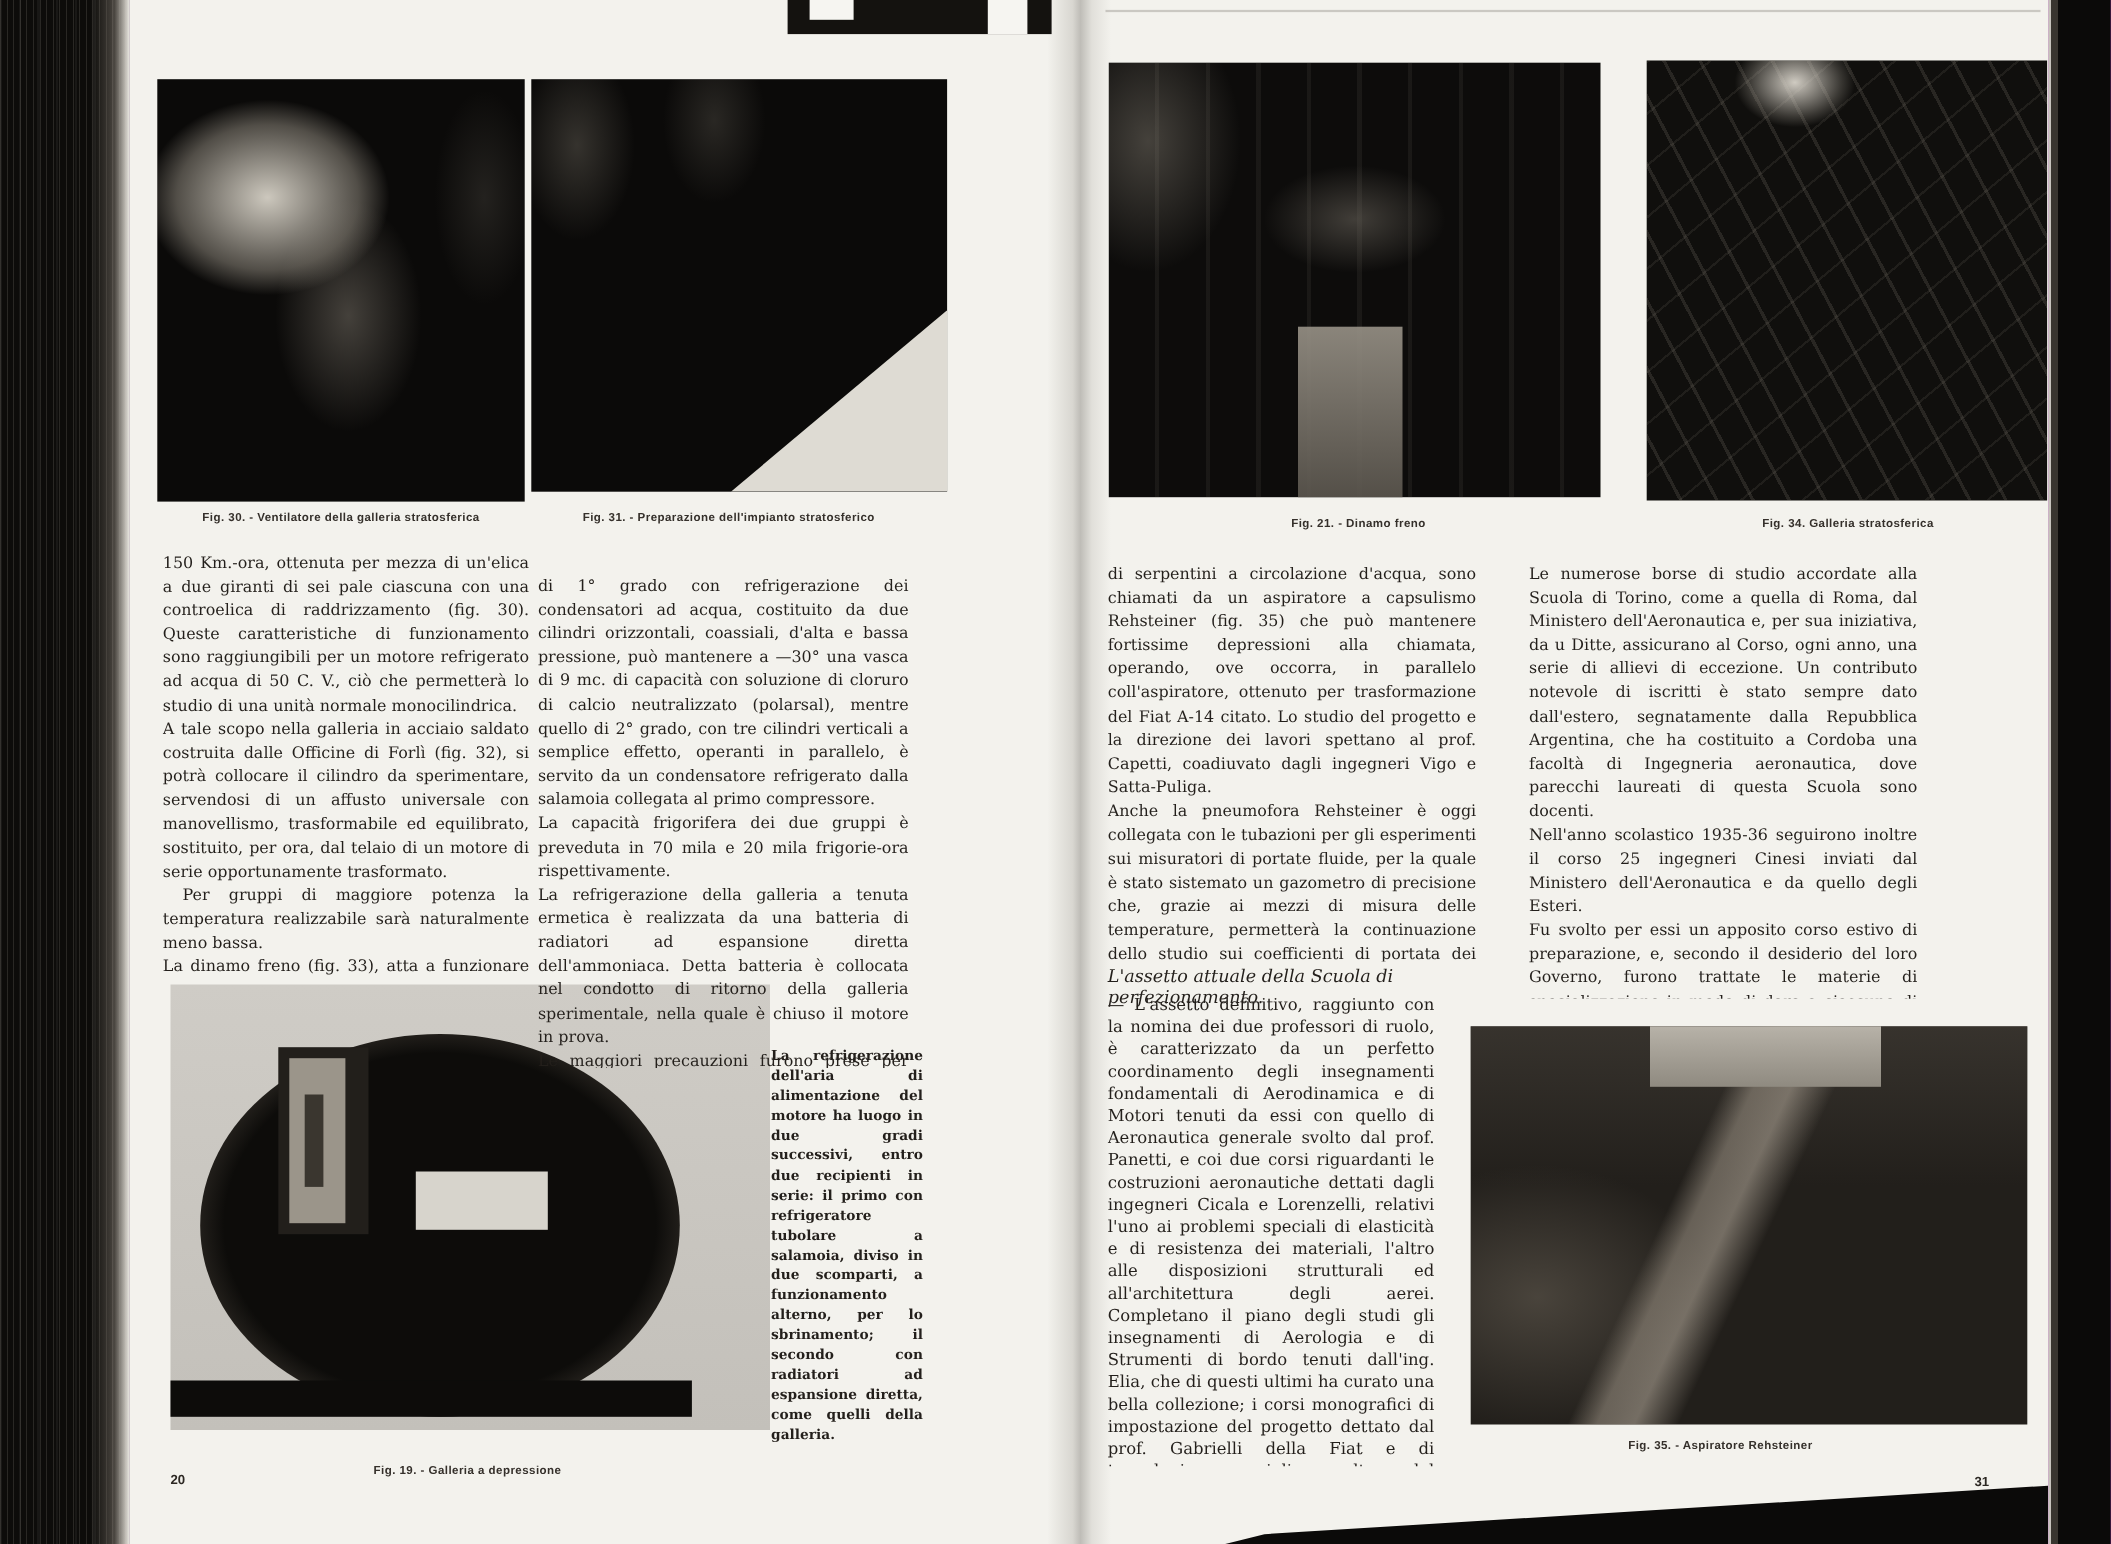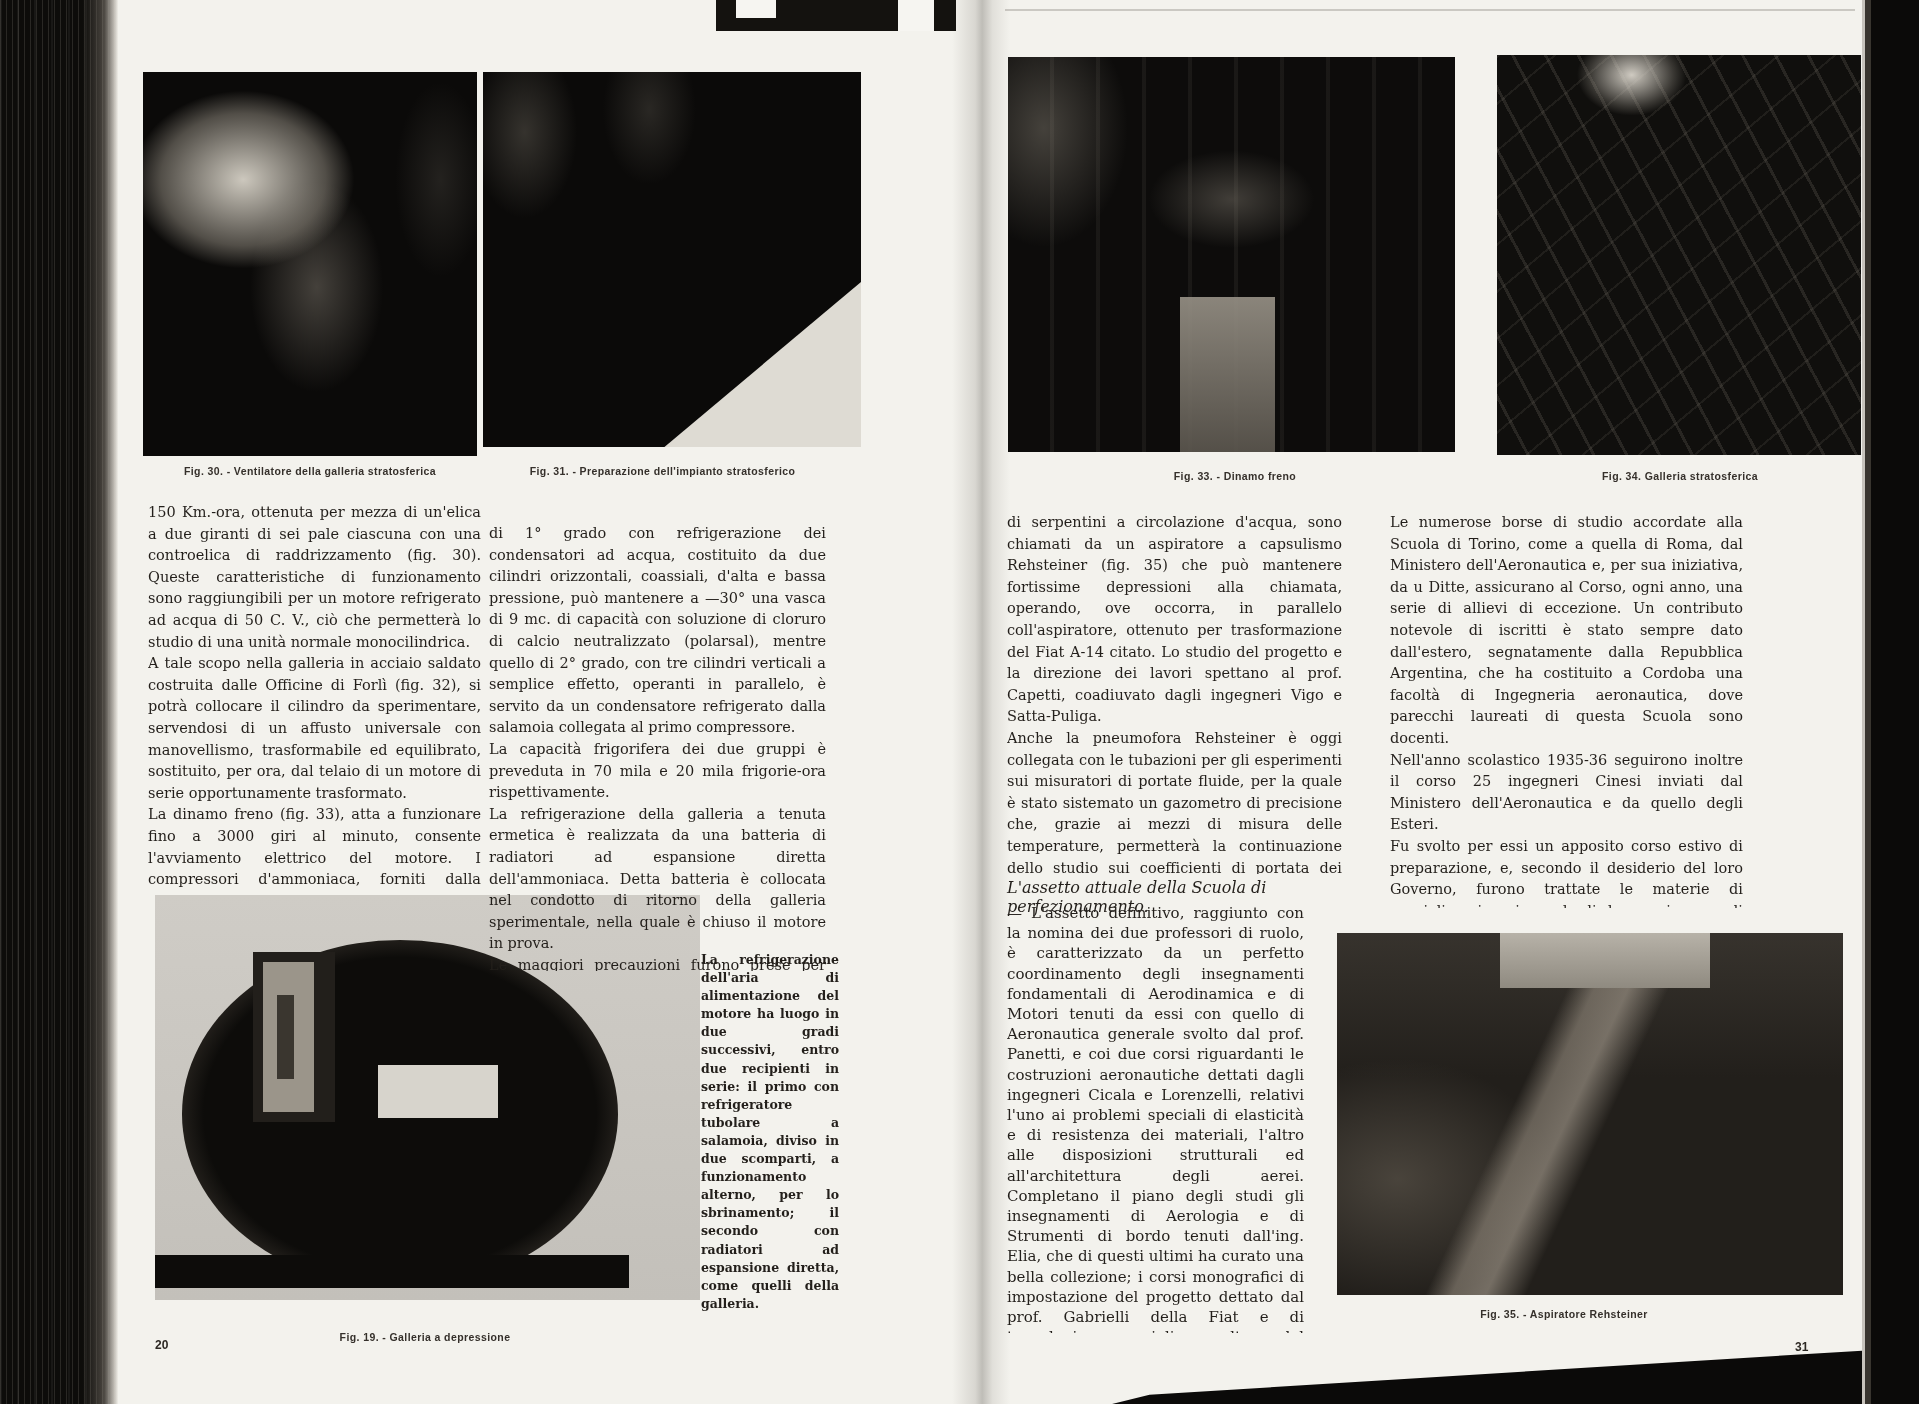--- a/index.html
+++ b/index.html
@@ -110,27 +110,28 @@
     <div class="g-base"></div>
   </div>
 
   <div class="photo ph-fig33"></div>
   <div class="photo ph-fig34"></div>
   <div class="photo ph-fig35"></div>
 
   <div class="caption" style="left:150px;top:465px;width:320px;">Fig. 30. - Ventilatore della galleria stratosferica</div>
   <div class="caption" style="left:490px;top:465px;width:345px;">Fig. 31. - Preparazione dell'impianto stratosferico</div>
   <div class="caption" style="left:165px;top:1331px;width:520px;">Fig. 19. - Galleria a depressione</div>
-  <div class="caption" style="left:1030px;top:470px;width:410px;">Fig. 33. - Dinamo freno</div>
+  <div class="caption" style="left:1030px;top:470px;width:410px;">Fig. 21. - Dinamo freno</div>
   <div class="caption" style="left:1500px;top:470px;width:360px;">Fig. 34. Galleria stratosferica</div>
   <div class="caption" style="left:1314px;top:1308px;width:500px;">Fig. 35. - Aspiratore Rehsteiner</div>
 
   <div class="body-text" style="left:148px;top:502px;width:333px;max-height:386px;">
     <p>150 Km.-ora, ottenuta per mezza di un'elica a due giranti di sei pale ciascuna con una controelica di raddrizzamento (fig. 30). Queste caratteristiche di funzionamento sono raggiungibili per un motore refrigerato ad acqua di 50 C. V., ciò che permetterà lo studio di una unità normale monocilindrica.</p>
     <p>A tale scopo nella galleria in acciaio saldato costruita dalle Officine di Forlì (fig. 32), si potrà collocare il cilindro da sperimentare, servendosi di un affusto universale con manovellismo, trasformabile ed equilibrato, sostituito, per ora, dal telaio di un motore di serie opportunamente trasformato.</p>
+    <p class="indent">Per gruppi di maggiore potenza la temperatura realizzabile sarà naturalmente meno bassa.</p>
     <p>La dinamo freno (fig. 33), atta a funzionare fino a 3000 giri al minuto, consente l'avviamento elettrico del motore. I compressori d'ammoniaca, forniti dalla Leonardo da Vinci sono in serie, in quanto, quello</p>
   </div>
   <div class="body-text" style="left:489px;top:523px;width:337px;max-height:448px;">
     <p>di 1° grado con refrigerazione dei condensatori ad acqua, costituito da due cilindri orizzontali, coassiali, d'alta e bassa pressione, può mantenere a —30° una vasca di 9 mc. di capacità con soluzione di cloruro di calcio neutralizzato (polarsal), mentre quello di 2° grado, con tre cilindri verticali a semplice effetto, operanti in parallelo, è servito da un condensatore refrigerato dalla salamoia collegata al primo compressore.</p>
     <p>La capacità frigorifera dei due gruppi è preveduta in 70 mila e 20 mila frigorie-ora rispettivamente.</p>
     <p>La refrigerazione della galleria a tenuta ermetica è realizzata da una batteria di radiatori ad espansione diretta dell'ammoniaca. Detta batteria è collocata nel condotto di ritorno della galleria sperimentale, nella quale è chiuso il motore in prova.</p>
     <p>Le maggiori precauzioni furono prese per l'isolamento termico della cella, risultante dai grandiosi</p>
   </div>
   <div class="body-text l-narrow" style="left:701px;top:951px;width:138px;max-height:402px;">
     <p>La refrigerazione dell'aria di alimentazione del motore ha luogo in due gradi successivi, entro due recipienti in serie: il primo con refrigeratore tubolare a salamoia, diviso in due scomparti, a funzionamento alterno, per lo sbrinamento; il secondo con radiatori ad espansione diretta, come quelli della galleria.</p>

